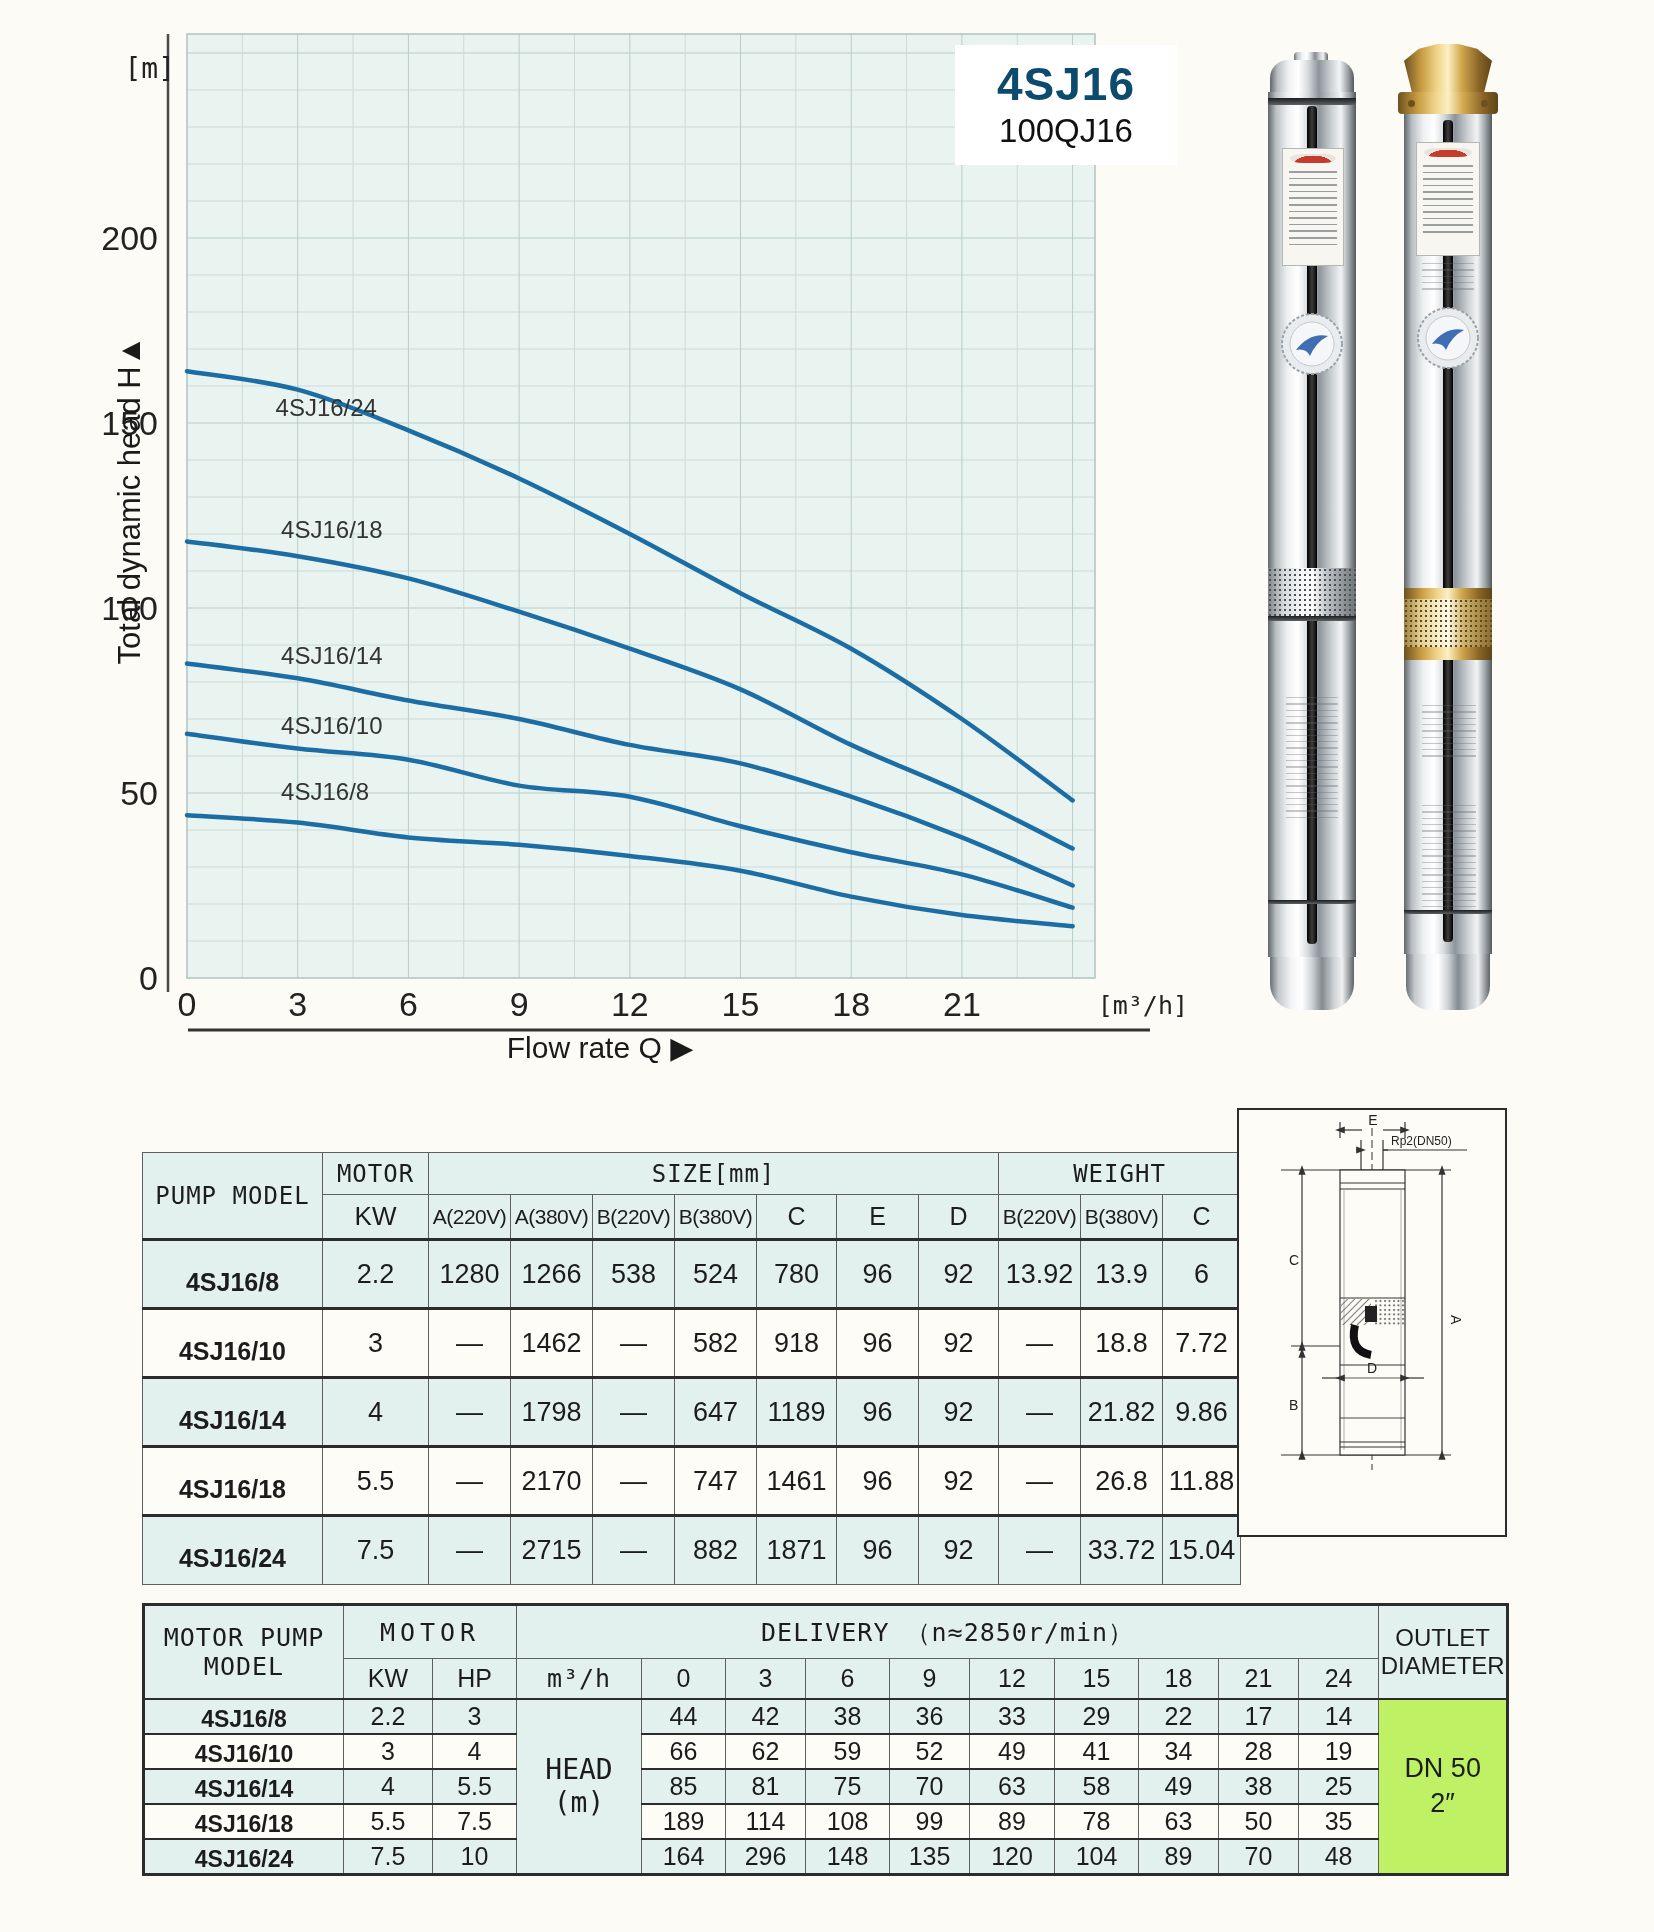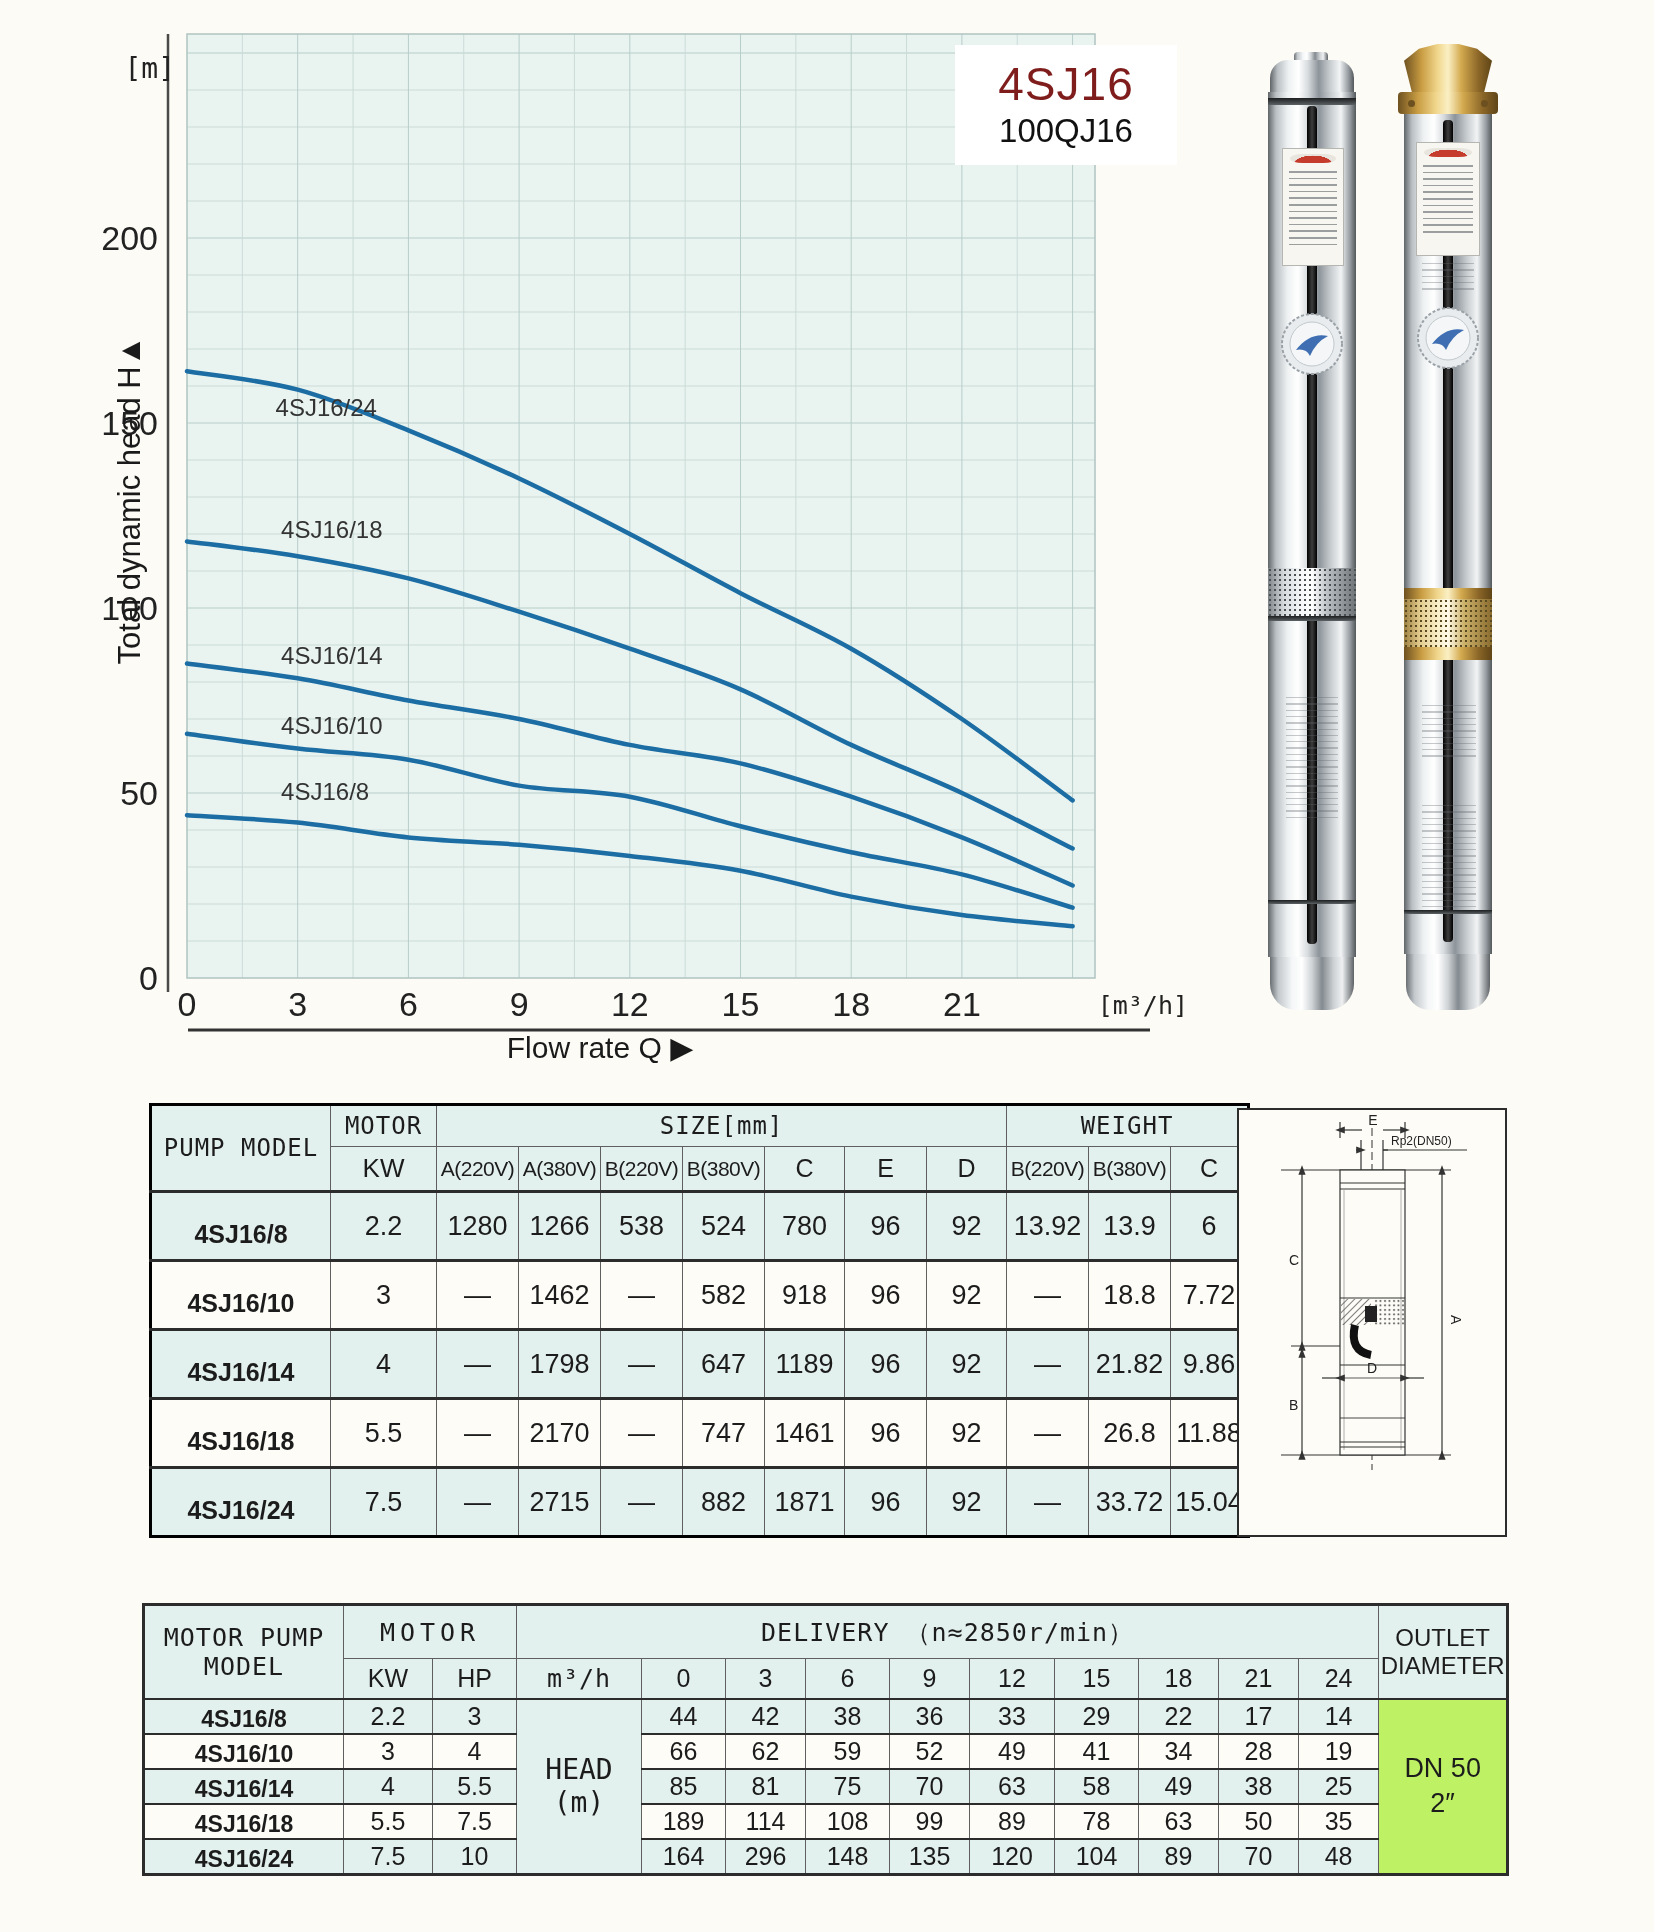--- a/index.html
+++ b/index.html
@@ -3,21 +3,21 @@
 <meta charset="utf-8">
 <style>
   html,body{margin:0;padding:0;}
   body{font-family:"Liberation Sans",sans-serif;background:#fff;}
   #page{position:relative;width:1654px;height:1932px;background:#fcfbf5;overflow:hidden;}
 
   
   #chart-svg{position:absolute;left:0;top:0;}
   #title-box{position:absolute;left:955px;top:45px;width:222px;height:120px;background:#fff;
     display:flex;flex-direction:column;align-items:center;justify-content:center;z-index:5;}
-  #title-box .t1{font-size:46px;font-weight:normal;color:#7f1d1d;letter-spacing:1px;line-height:1.05;}
+  #title-box .t1{font-size:46px;font-weight:bold;color:#0c4a6e;letter-spacing:1px;line-height:1.05;}
   #title-box .t2{font-size:33px;color:#111;margin-top:4px;}
 
   
   .pump{position:absolute;}
   .pp{position:absolute;}
   .metal{background:linear-gradient(90deg,#60656a 0%,#b9bfc3 9%,#eef1f2 22%,#ffffff 34%,#d8dcdf 45%,#8d949a 58%,#c6cbce 71%,#f2f4f5 83%,#989ea3 93%,#53585c 100%);}
   .metal2{background:linear-gradient(90deg,#6a6f74 0%,#c3c8cc 10%,#f4f6f7 26%,#ffffff 38%,#cfd3d6 50%,#848b90 62%,#ced2d5 76%,#eef0f1 86%,#5d6266 100%);}
   .stripe{background:linear-gradient(90deg,#000,#3d3d3d 50%,#000);border-radius:4px;}
   .joint{background:linear-gradient(#1d1f20,#5c6164);}
   .plabel{background:#f7f6f1;border:1px solid #b5b5b2;overflow:hidden;}
@@ -33,21 +33,21 @@
   .gold{background:linear-gradient(90deg,#6e5120,#c99d43 20%,#f0d68c 38%,#fbf0c4 50%,#d3a94e 65%,#8a6527 85%,#5f4517);}
   .brasscap{clip-path:polygon(10% 100%,0% 32%,17% 9%,38% 0%,62% 0%,83% 9%,100% 32%,90% 100%);}
   .etch{background:repeating-linear-gradient(rgba(0,0,0,0) 0 5px, rgba(96,102,108,.35) 5px 6.3px);}
   .dot{position:absolute;width:7px;height:7px;border-radius:50%;background:#6d501f;}
 
   
   table{border-collapse:collapse;table-layout:fixed;}
   #t1,#t2{position:absolute;background:#fdfcf7;}
   #t1 th,#t1 td,#t2 th,#t2 td{border:1.5px solid #5f5f5f;text-align:center;vertical-align:middle;
      color:#1c1c1c;overflow:hidden;padding:0;}
-  #t1{left:142px;top:1103px;width:1098px;border:3px solid #000000;margin-left:7px;}
+  #t1{left:142px;top:1152px;width:1098px;border:1px solid #000000;}
   #t2{left:142px;top:1603px;width:1364px;border:3px solid #2c2c2c;}
   thead th{background:#e3f1ee;font-weight:normal;}
   #t1 thead tr.h1{height:42px;}  #t1 thead tr.h2{height:45px;}
   #t1 tbody tr{height:69px;border-top:3px solid #2c2c2c;}
   #t2 thead tr.h1{height:54px;}  #t2 thead tr.h2{height:40px;}
   #t2 tbody tr{height:35px;border-top:2.5px solid #2c2c2c;}
   tr.tint td{background:#e3f1ee;} tr.plain td{background:#fdfcf7;}
   .hmono{font-family:"DejaVu Sans Mono",monospace;font-size:24px;letter-spacing:1px;}
   .hsub{font-size:21px;letter-spacing:-0.5px;}
   #t1 td.model{font-weight:bold;font-size:25px;padding-top:16px;}

